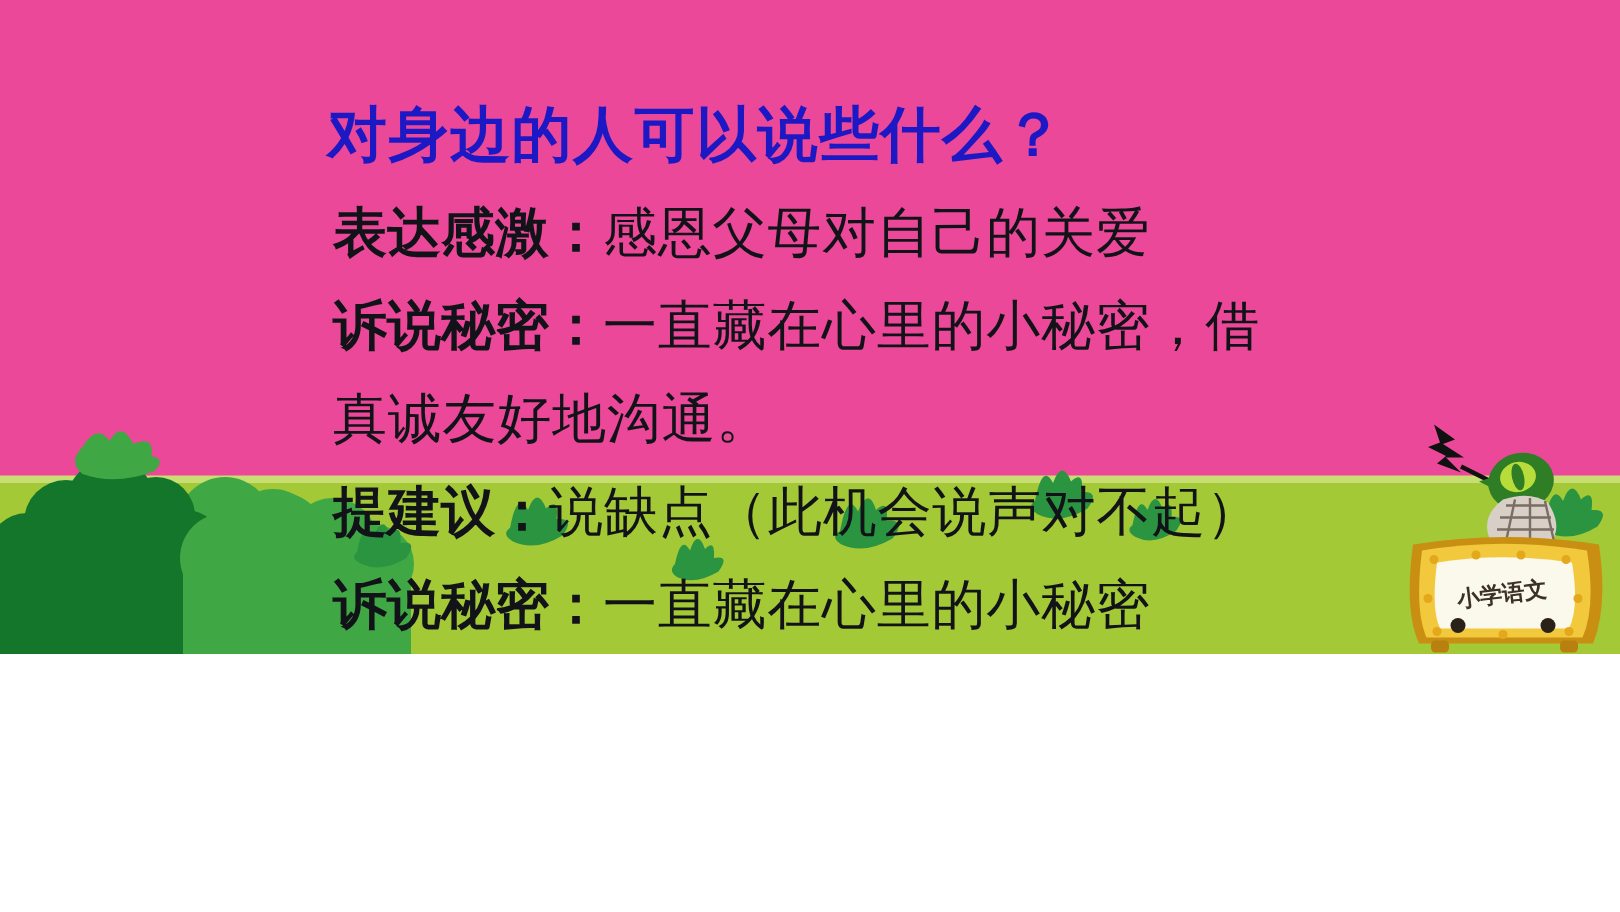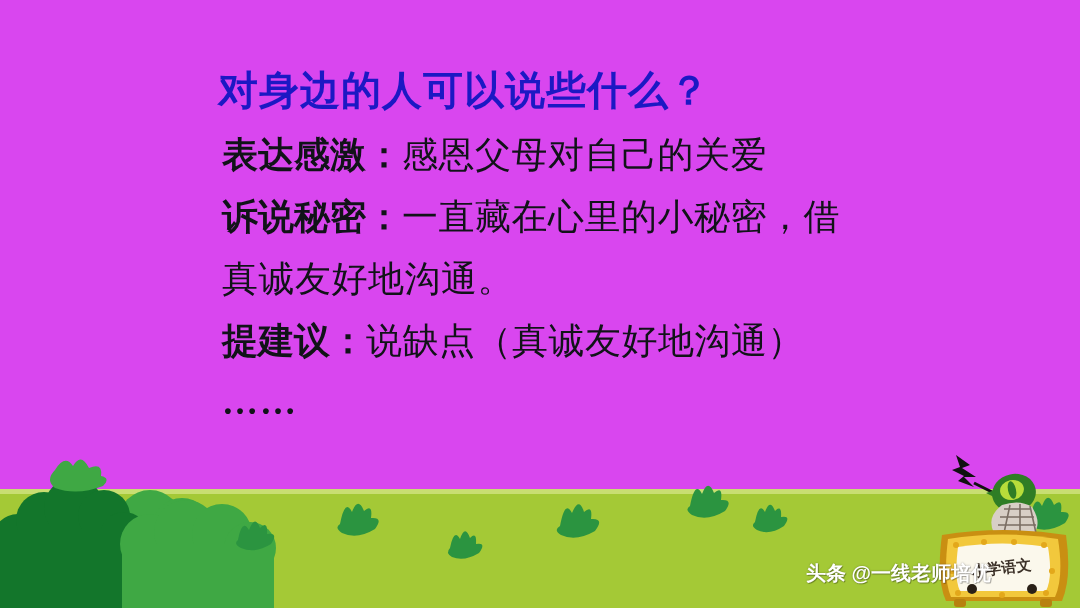--- a/index.html
+++ b/index.html
@@ -8,22 +8,22 @@
   }
   body {
     width: 1080px;
     height: 608px;
     overflow: hidden;
     font-family: "Liberation Sans", sans-serif;
   }
   .slide {
     position: relative;
     width: 1080px;
-    height: 608px;
-    background: #d946ef;
+    height: 436px;
+    background: #ec4899;
     overflow: hidden;
   }
 
   
   .scenery {
     position: absolute;
     left: 0;
     bottom: 0;
     width: 1080px;
     height: 160px;
@@ -153,22 +153,23 @@
   <div class="content">
     <div class="slide-title">对身边的人可以说些什么？</div>
 
     <div class="body-lines">
       <div class="body-line"><span class="lead">表达感激：</span><span class="rest">感恩父母对自己的关爱</span></div>
 
       <div class="body-line"><span class="lead">诉说秘密：</span><span class="rest">一直藏在心里的小秘密，借</span></div>
 
       <div class="body-line"><span class="lead"></span><span class="rest">真诚友好地沟通。</span></div>
 
-      <div class="body-line"><span class="lead">提建议：</span><span class="rest">说缺点（真诚友好地沟通）</span></div>
-
+      <div class="body-line"><span class="lead">提建议：</span><span class="rest">说缺点（此机会说声对不起）</span></div>
+
+      <div class="body-line"><span class="lead">诉说秘密：</span><span class="rest">一直藏在心里的小秘密</span></div>
 
       <div class="body-line ellipsis">……</div>
     </div>
   </div>
 
   <div class="mascot">
     <svg width="150" height="165" viewBox="0 0 150 165" xmlns="http://www.w3.org/2000/svg">
 
       <g>
         <path d="M28 12 L42 22 L34 25 L48 34 L36 34 L46 44 L30 38 L36 33 L24 27 L32 24 Z" fill="#111111"></path>

